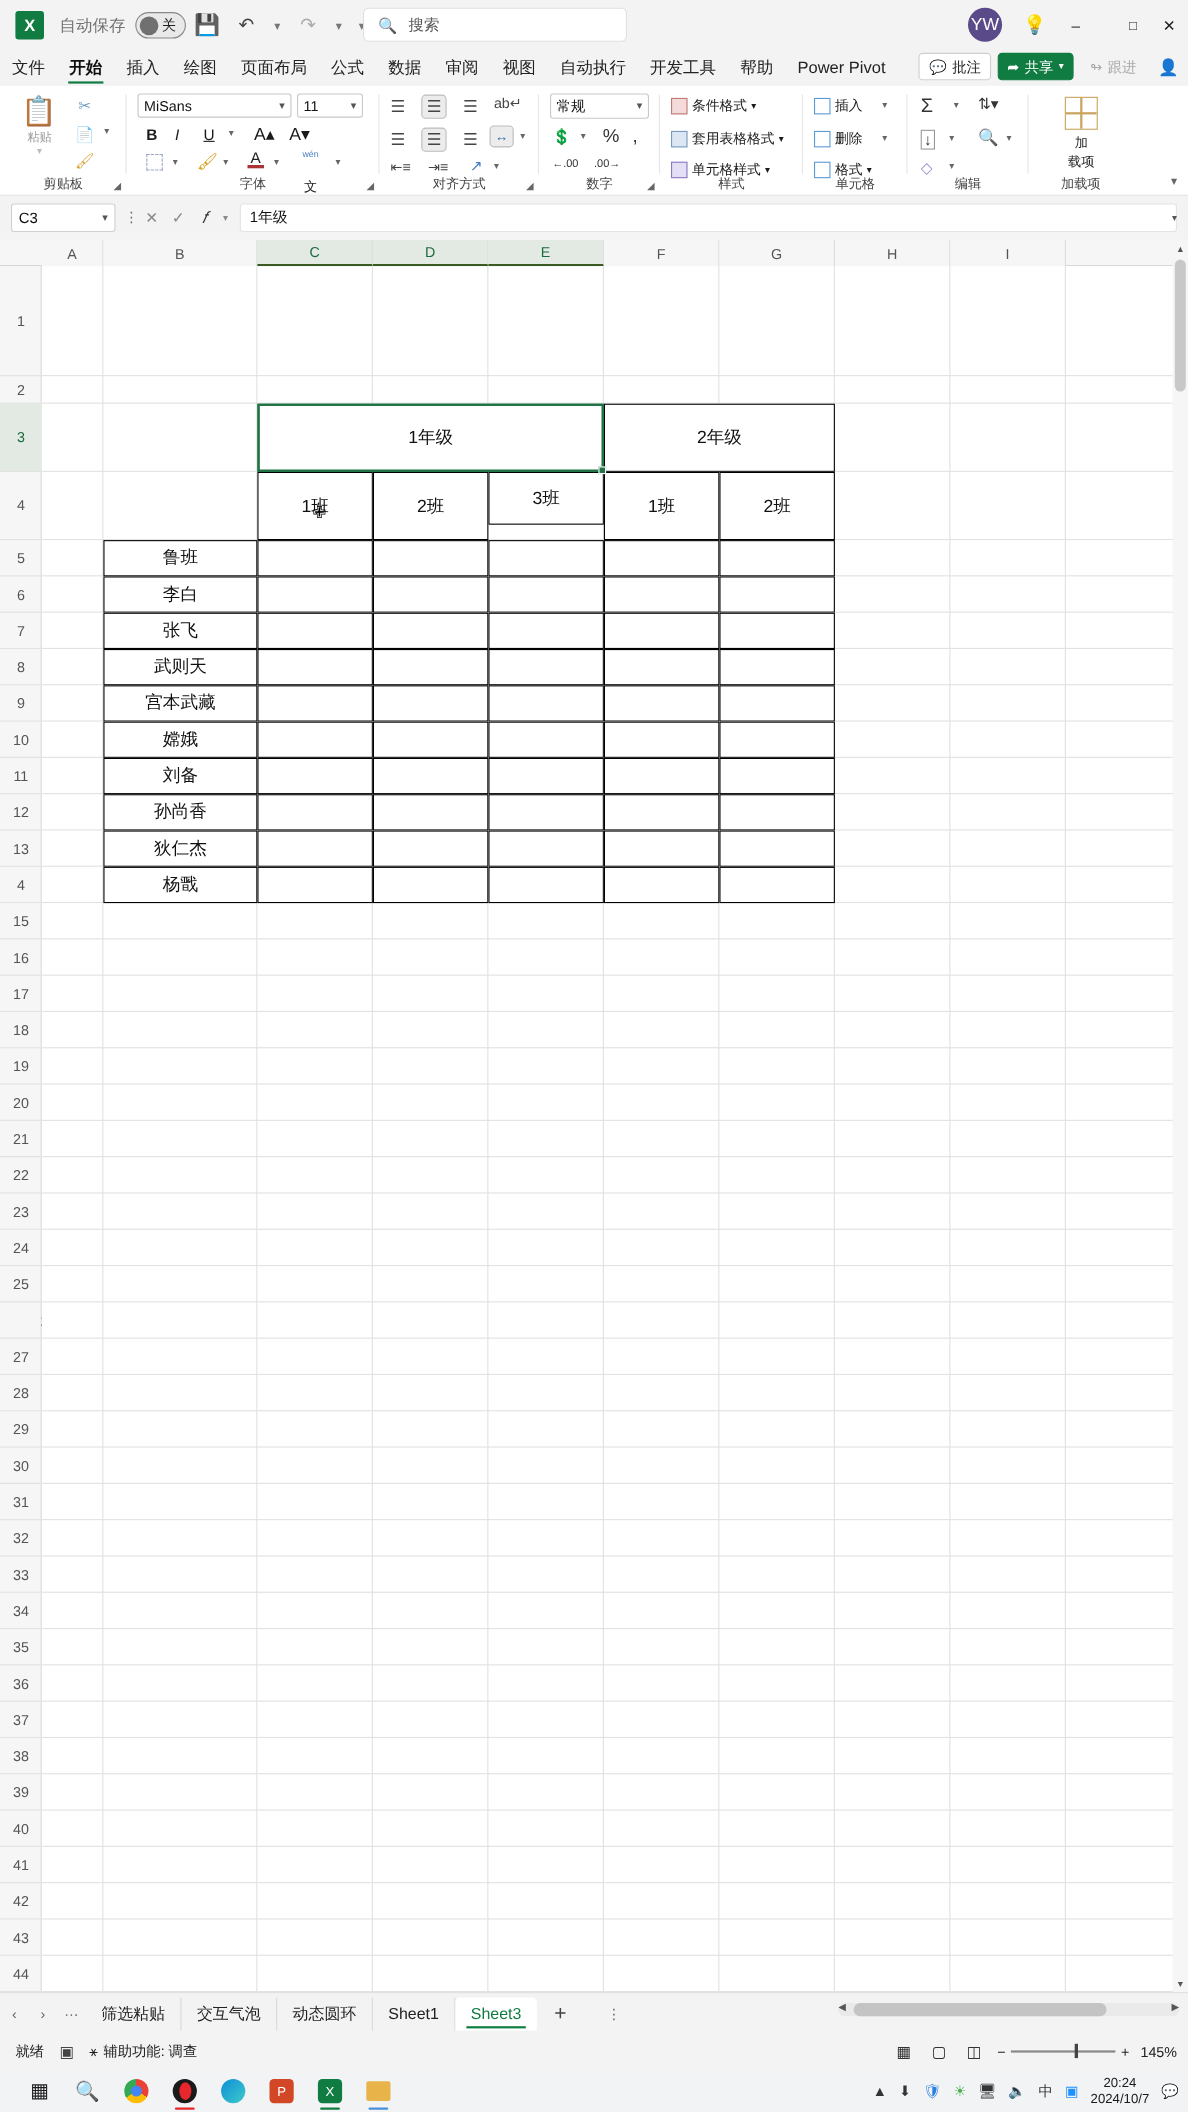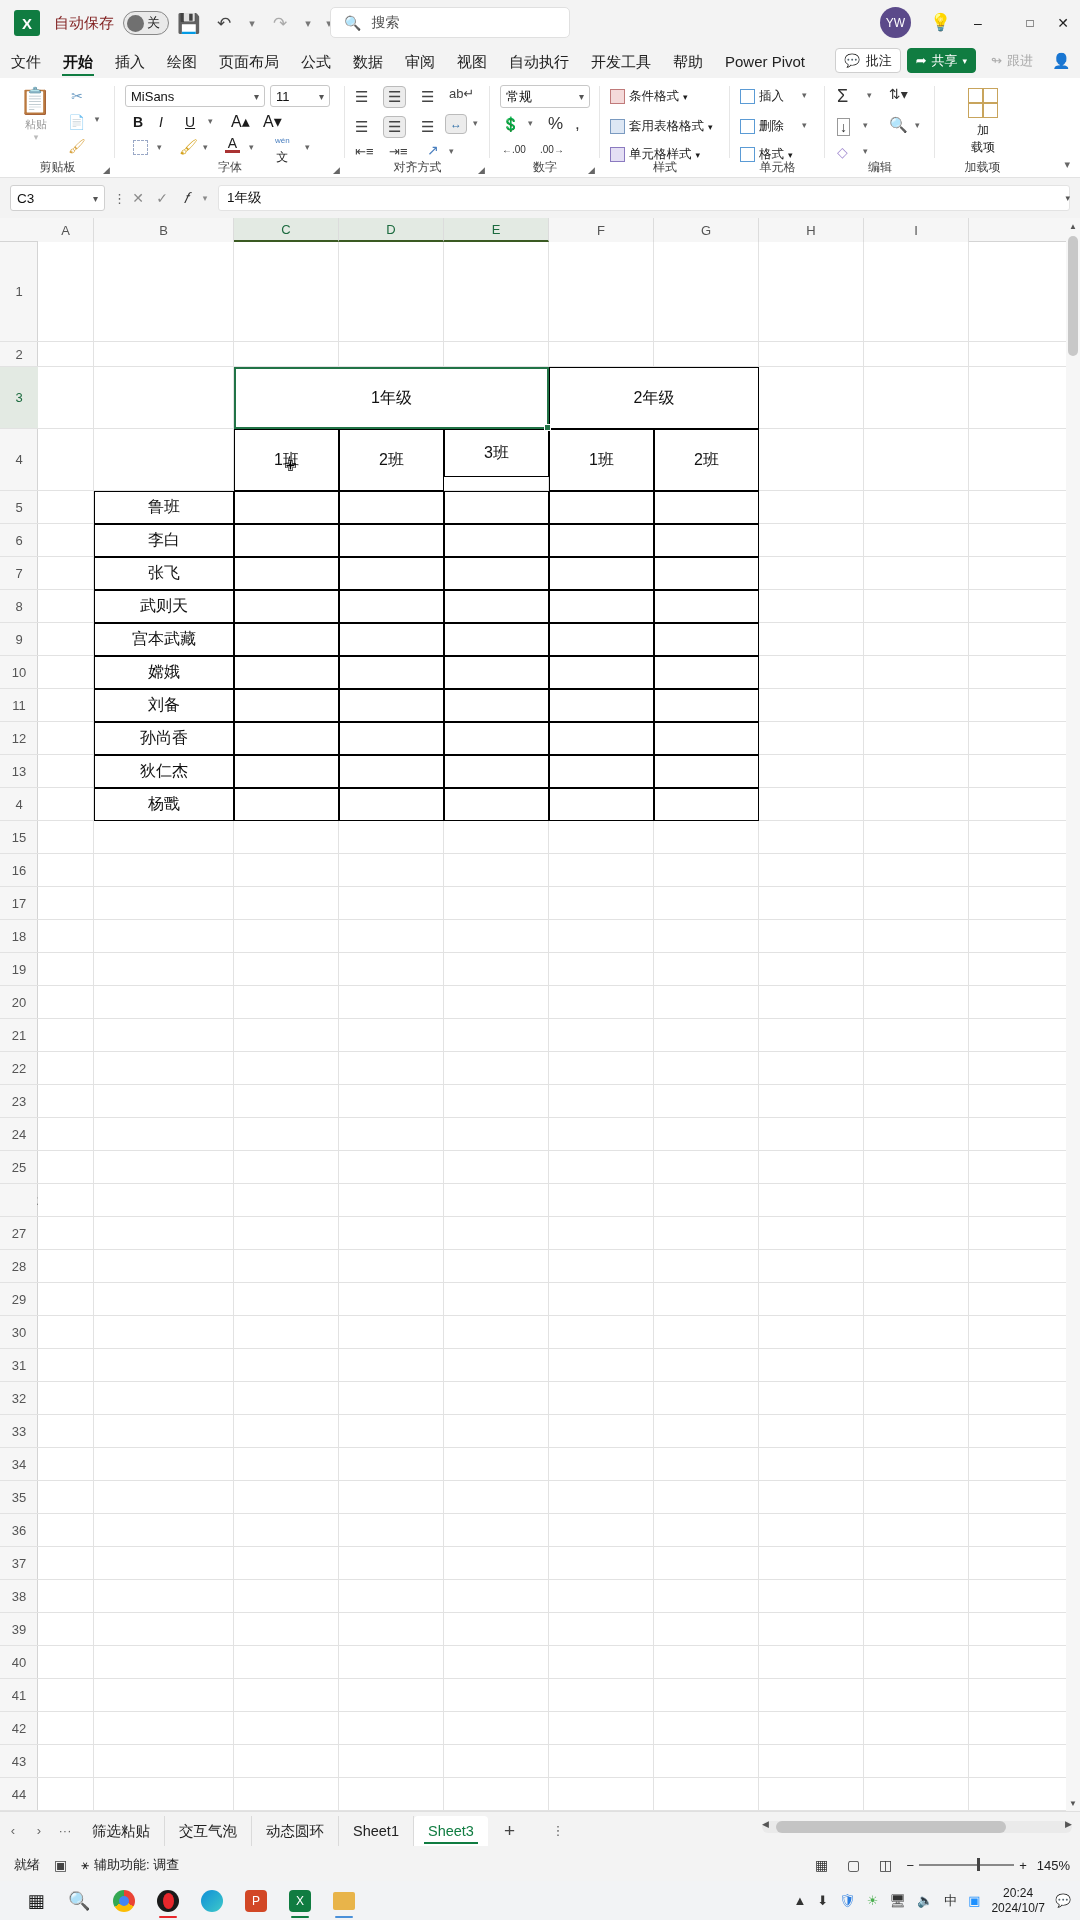--- a/index.html
+++ b/index.html
@@ -9,37 +9,37 @@
     background:#fff; overflow:hidden;
   }
   #app { position:relative; width:1080px; height:1920px; background:#f3f3f3; }
 
   
   .titlebar{ position:absolute; left:0; top:0; width:1080px; height:46px;
     background:#f3f3f3; display:flex; align-items:center; }
   .xl-logo{ width:26px;height:26px;margin-left:14px;border-radius:3px;
     background:#107c41;color:#fff;font-size:15px;font-weight:bold;
     display:flex;align-items:center;justify-content:center;}
-  .autosave-label{ font-size:15px; color:#7f1d1d; margin-left:14px;}
+  .autosave-label{ font-size:15px; color:#737373; margin-left:14px;}
   .toggle{ width:46px;height:24px;border-radius:12px;border:1.3px solid #888;
     background:#e9e9e9;margin-left:9px;display:flex;align-items:center;position:relative;}
   .toggle .knob{ width:17px;height:17px;border-radius:50%;background:#707070;margin-left:3px;}
   .toggle .t-txt{ font-size:13px;color:#222;margin-left:3px;}
   .tb-ico{ width:30px;height:30px;display:flex;align-items:center;justify-content:center;
     font-size:17px;color:#444; margin-left:5px;}
   .tb-ico.save{ color:#b05fd6; font-size:19px;}
   .tb-ico.small{ width:16px; font-size:11px; color:#777;}
   .fname{ font-size:15px;color:#1b1b1b;margin-left:20px;}
   .fname .cv{font-size:11px;color:#555;margin-left:6px;}
   .searchbox{ position:absolute;left:330px;top:7px;width:240px;height:31px;
     background:#fff;border:1px solid #e0e0e0;border-radius:5px;display:flex;align-items:center;}
   .searchbox .mag{ margin-left:13px;font-size:14px;color:#555;}
   .searchbox .ph{ margin-left:10px;font-size:14px;color:#555;}
   .avatar{ position:absolute;left:880px;top:7px;width:31px;height:31px;border-radius:50%;
-    background:#5b4a8a;color:#fff;font-size:12px;display:flex;align-items:center;justify-content:center;}
+    background:#5b4a8a;color:#fff;font-size:16px;display:flex;align-items:center;justify-content:center;}
   .win-btn{ position:absolute;top:0;width:52px;height:46px;display:flex;
     align-items:center;justify-content:center;font-size:14px;color:#222;}
   .bulb{ position:absolute;left:925px;top:7px;width:31px;height:31px;
     display:flex;align-items:center;justify-content:center;font-size:17px;color:#333;}
 
   
   .ribtabs{ position:absolute;left:0;top:46px;width:1080px;height:32px;
     background:#f3f3f3;display:flex;align-items:center;}
   .rtab{ font-size:15px;color:#222;padding:0 11px;height:28px;line-height:28px;white-space:nowrap;}
   .rtab.active{ font-weight:bold;color:#0f0f0f; position:relative;}
@@ -266,21 +266,21 @@
           <span class="sq" style="border-style:dashed"></span>
         </div>
       <div class="mi" style="left:42px;top:64px;font-size:9px;color:#666">▾</div>
       <div class="mi" style="left:64px;top:60px;font-size:15px;color:#d4a017">🖌</div>
       <div class="mi" style="left:88px;top:64px;font-size:9px;color:#666">▾</div>
       <div class="mi" style="left:110px;top:58px;flex-direction:column;gap:0">
         <span style="font-size:14px;color:#222;line-height:14px">A</span>
         <span style="width:15px;height:3px;background:#a33;display:block"></span>
       </div>
       <div class="mi" style="left:134px;top:64px;font-size:9px;color:#666">▾</div>
-      <div class="mi" style="left:160px;top:58px;flex-direction:column;gap:4px;font-size:8px;color:#4a7fbf">
+      <div class="mi" style="left:160px;top:58px;flex-direction:column;gap:17px;font-size:8px;color:#4a7fbf">
         <span>wén</span>
           <span style="font-size:12px;color:#222">文</span>
       </div>
       <div class="mi" style="left:190px;top:64px;font-size:9px;color:#666">▾</div>
       <div class="glabel">字体</div>
       <div class="dlg">◢</div>
       <div class="gdiv"></div>
     </div>
 
     <div class="rgroup" style="left:345px;width:145px">

